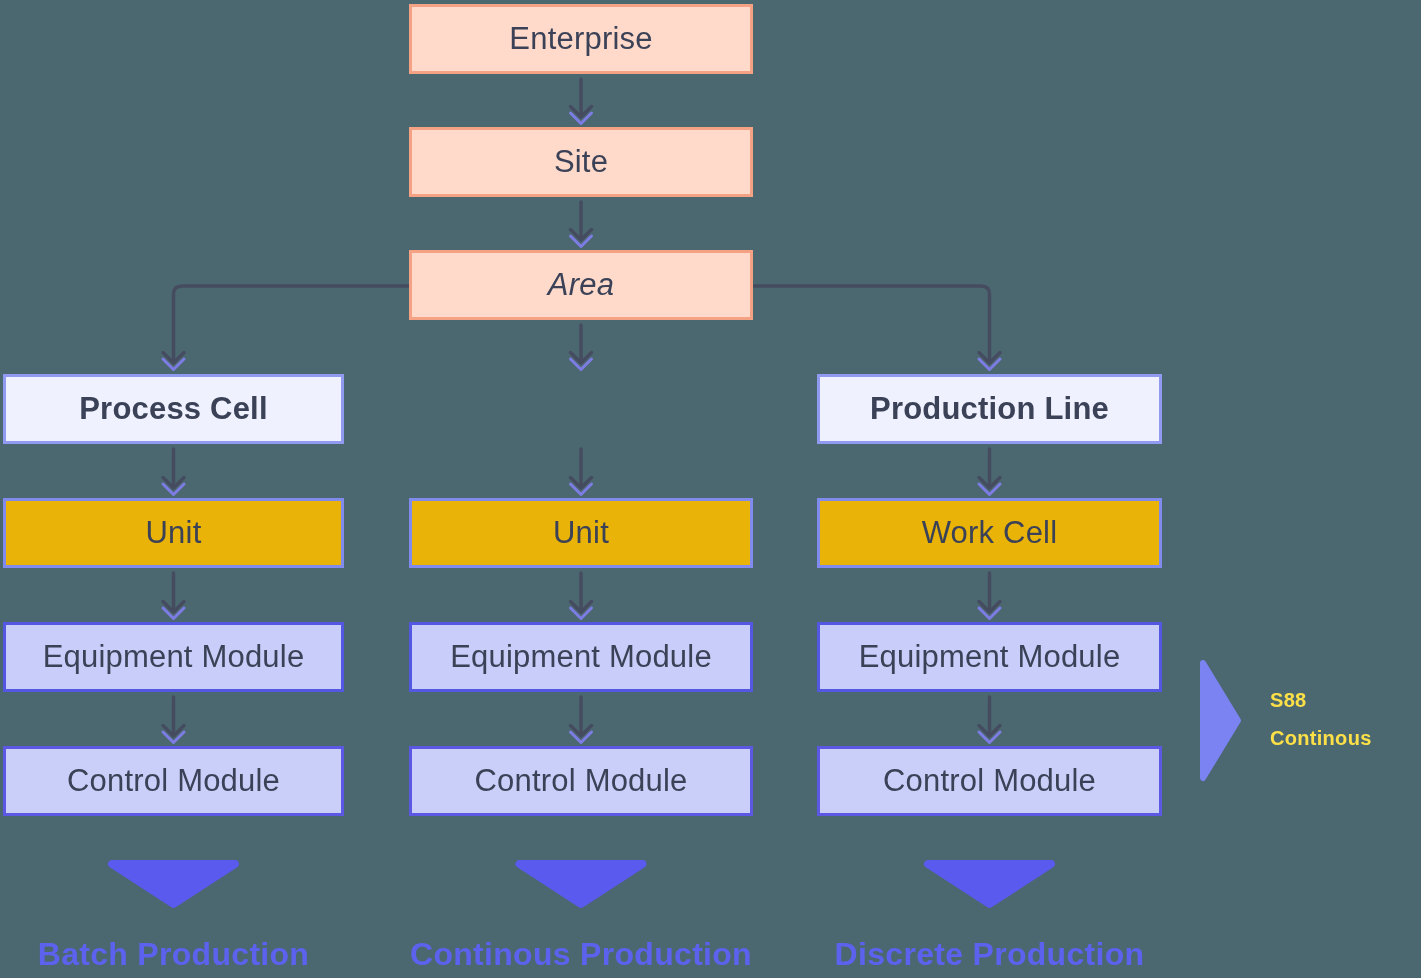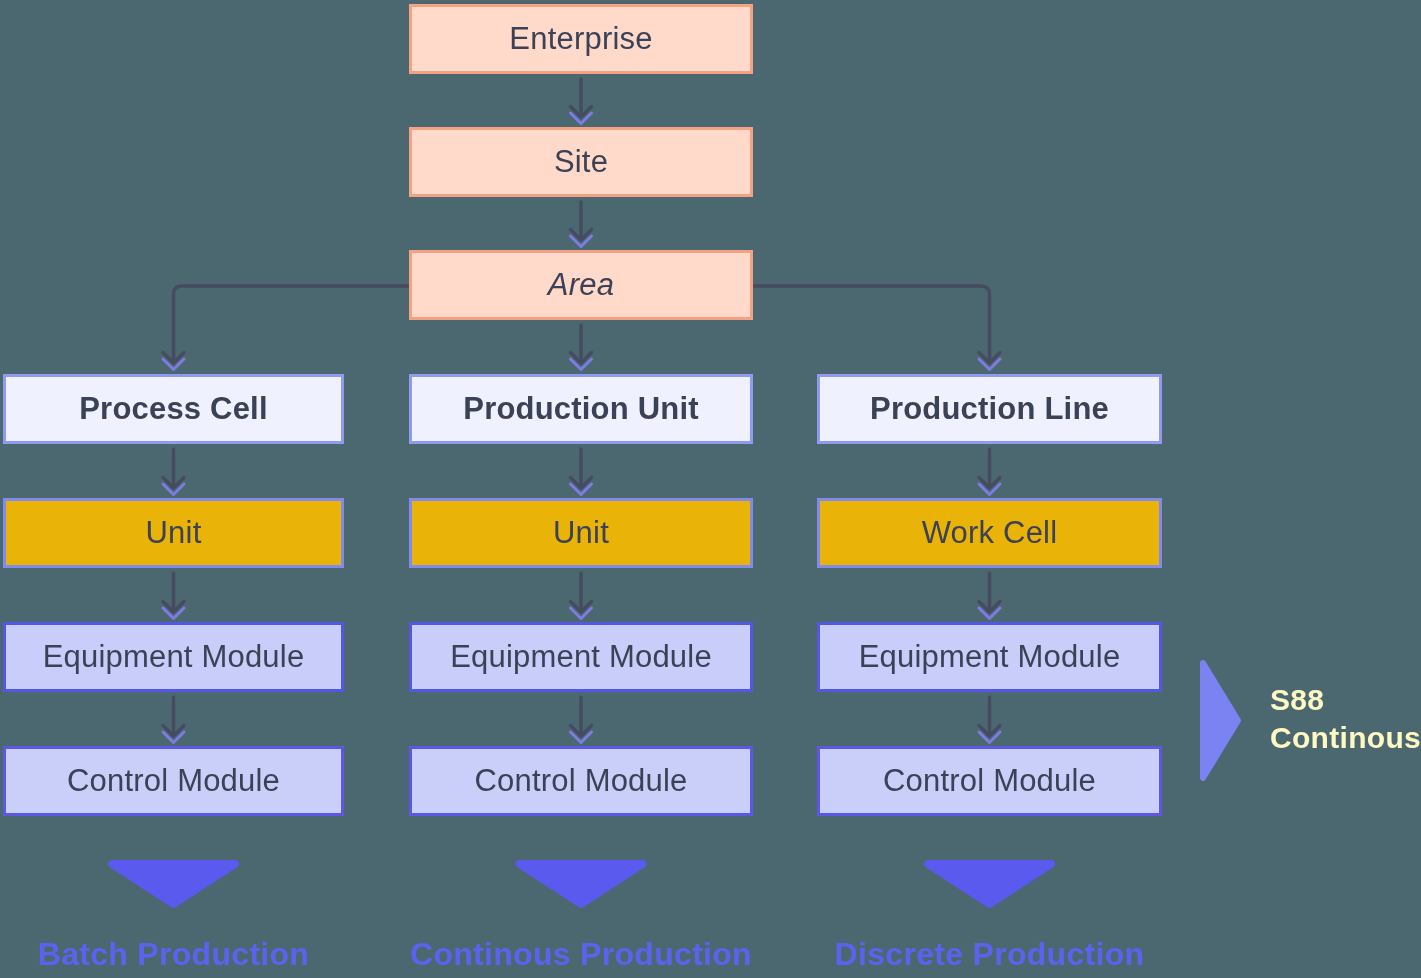--- a/index.html
+++ b/index.html
@@ -57,23 +57,23 @@
     text-align: center;
     font-size: 32px;
     font-weight: bold;
     color: #5C62EE;
     letter-spacing: 0.3px;
   }
   .s88-text {
     position: absolute;
     left: 1270px;
     top: 681px;
-    font-size: 30px;
+    font-size: 20px;
     font-weight: bold;
-    color: #fef9c3;
+    color: #fde047;
     line-height: 38px;
     letter-spacing: 0.3px;
   }
 </style>
 </head>
 <body>
 
 <div class="canvas">
 
   <svg class="connectors" viewBox="0 0 1421 978" xmlns="http://www.w3.org/2000/svg">
@@ -157,21 +157,20 @@
 
   <div class="node tier-orange col-mid row-top1">Enterprise</div>
   <div class="node tier-orange col-mid row-top2">Site</div>
   <div class="node tier-orange col-mid row-top3">Area</div>
 
   <div class="node tier-1 col-left row-1">Process Cell</div>
   <div class="node tier-2 col-left row-2">Unit</div>
   <div class="node tier-3 col-left row-3">Equipment Module</div>
   <div class="node tier-4 col-left row-4">Control Module</div>
 
-  <div class="node tier-1 col-mid row-1">Production Unit</div>
   <div class="node tier-2 col-mid row-2">Unit</div>
   <div class="node tier-3 col-mid row-3">Equipment Module</div>
   <div class="node tier-4 col-mid row-4">Control Module</div>
 
   <div class="node tier-1 col-right row-1">Production Line</div>
   <div class="node tier-2 col-right row-2">Work Cell</div>
   <div class="node tier-3 col-right row-3">Equipment Module</div>
   <div class="node tier-4 col-right row-4">Control Module</div>
 
   <div class="footer-label col-mid">Continous Production</div>

